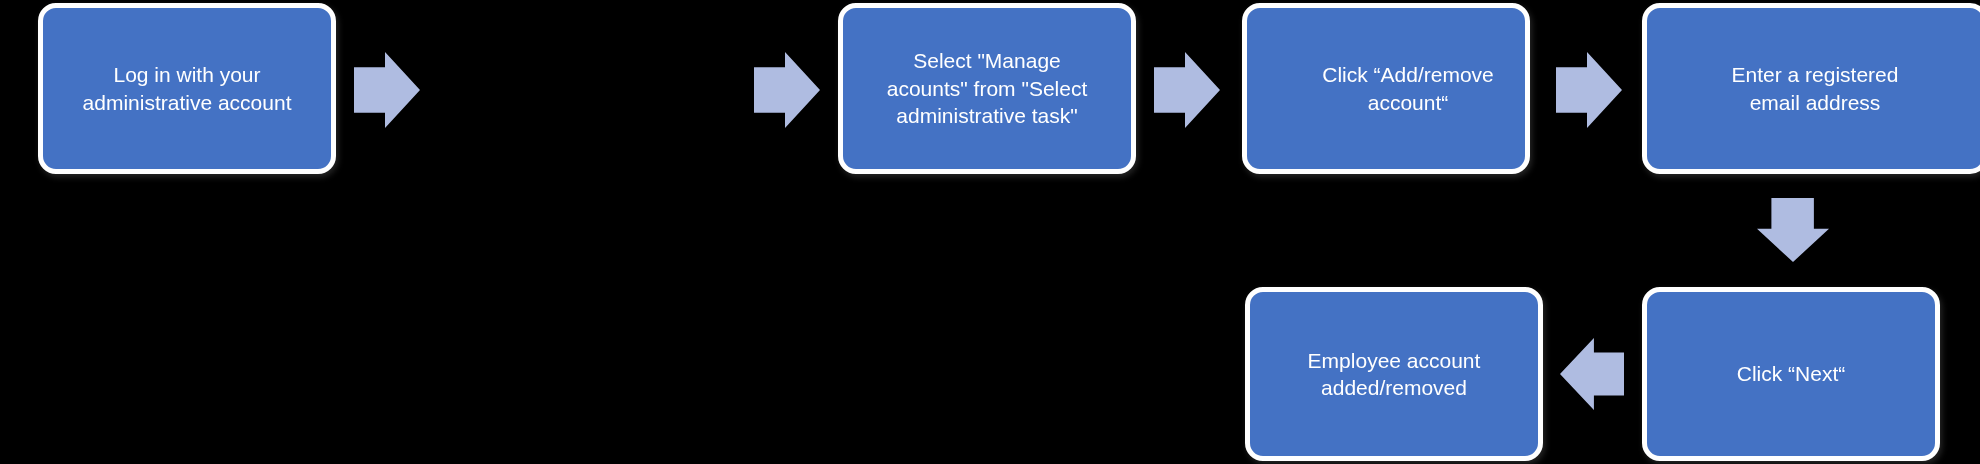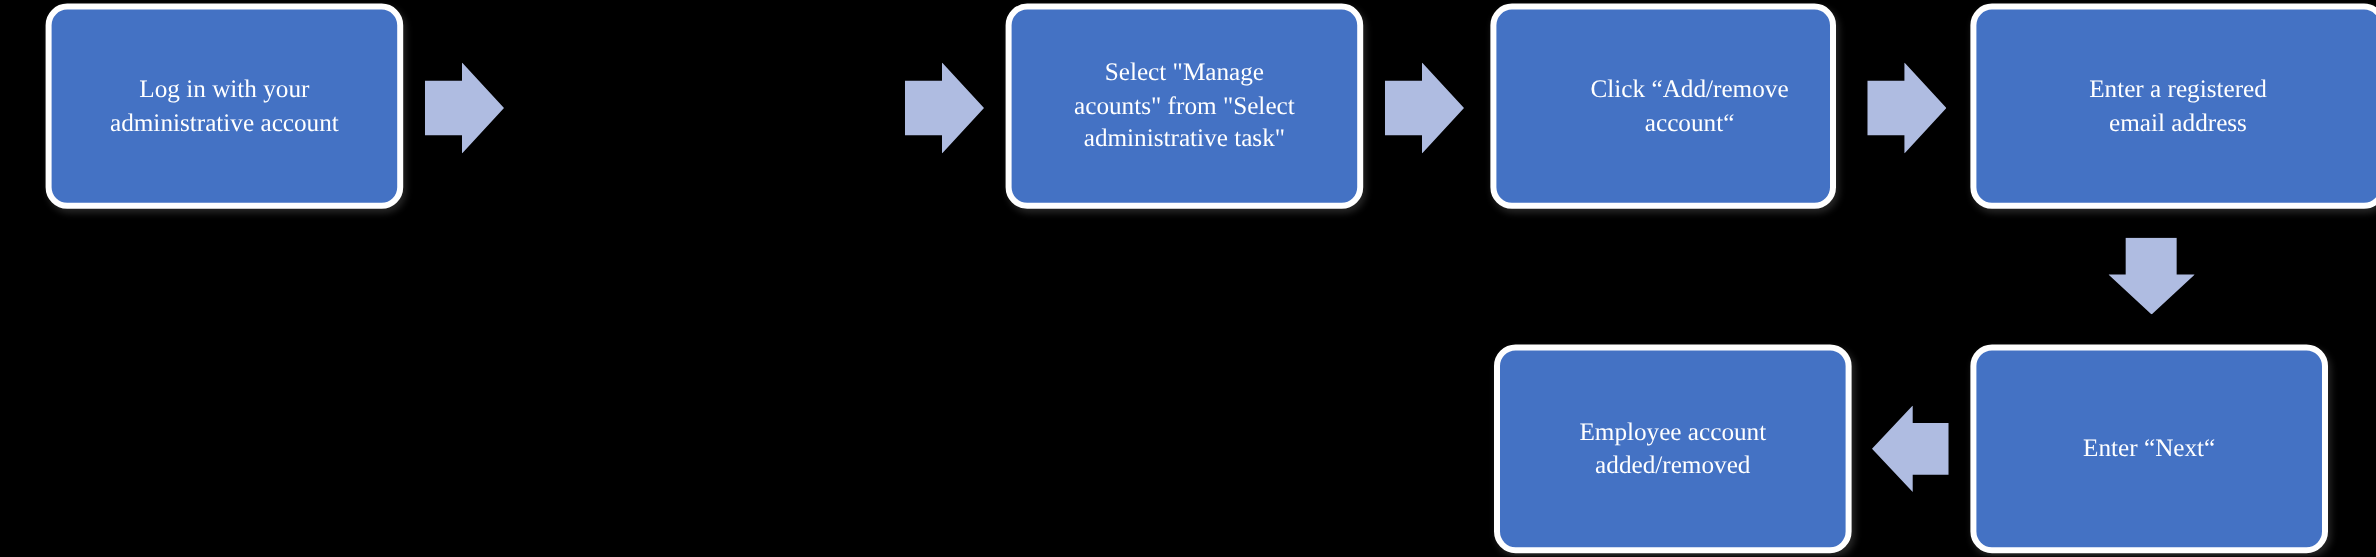--- a/index.html
+++ b/index.html
@@ -5,21 +5,21 @@
   html, body {
     margin: 0;
     padding: 0;
     background: #000;
   }
   .canvas {
     position: relative;
     width: 1980px;
     height: 464px;
     background: var(--bg, #000);
-    font-family: Liberation Serif, serif;
+    font-family: Liberation Sans, sans-serif;
     overflow: hidden;
   }
   .node {
     position: absolute;
     box-sizing: border-box;
     background: var(--node-fill, #4472C4);
     border: 5px solid var(--node-border, #ffffff);
     border-radius: 18px;
     display: flex;
     align-items: center;
@@ -69,21 +69,21 @@
     <div class="node-label">Click “Add/remove
 account“</div>
   </div>
 
   <div class="node" style="left:1642px; top:3px; width:346px; height:171px;">
     <div class="node-label">Enter a registered
 email address</div>
   </div>
 
   <div class="node" style="left:1642px; top:287px; width:298px; height:174px;">
-    <div class="node-label">Enter “Next“</div>
+    <div class="node-label">Click “Next“</div>
   </div>
 
   <div class="node" style="left:1245px; top:287px; width:298px; height:174px;">
     <div class="node-label">Employee account
 added/removed</div>
   </div>
 
   <div class="arrow arrow-right" style="left:354px; top:52px; width:66px; height:76px;"></div>
   <div class="arrow arrow-right" style="left:754px; top:52px; width:66px; height:76px;"></div>
   <div class="arrow arrow-right" style="left:1154px; top:52px; width:66px; height:76px;"></div>

